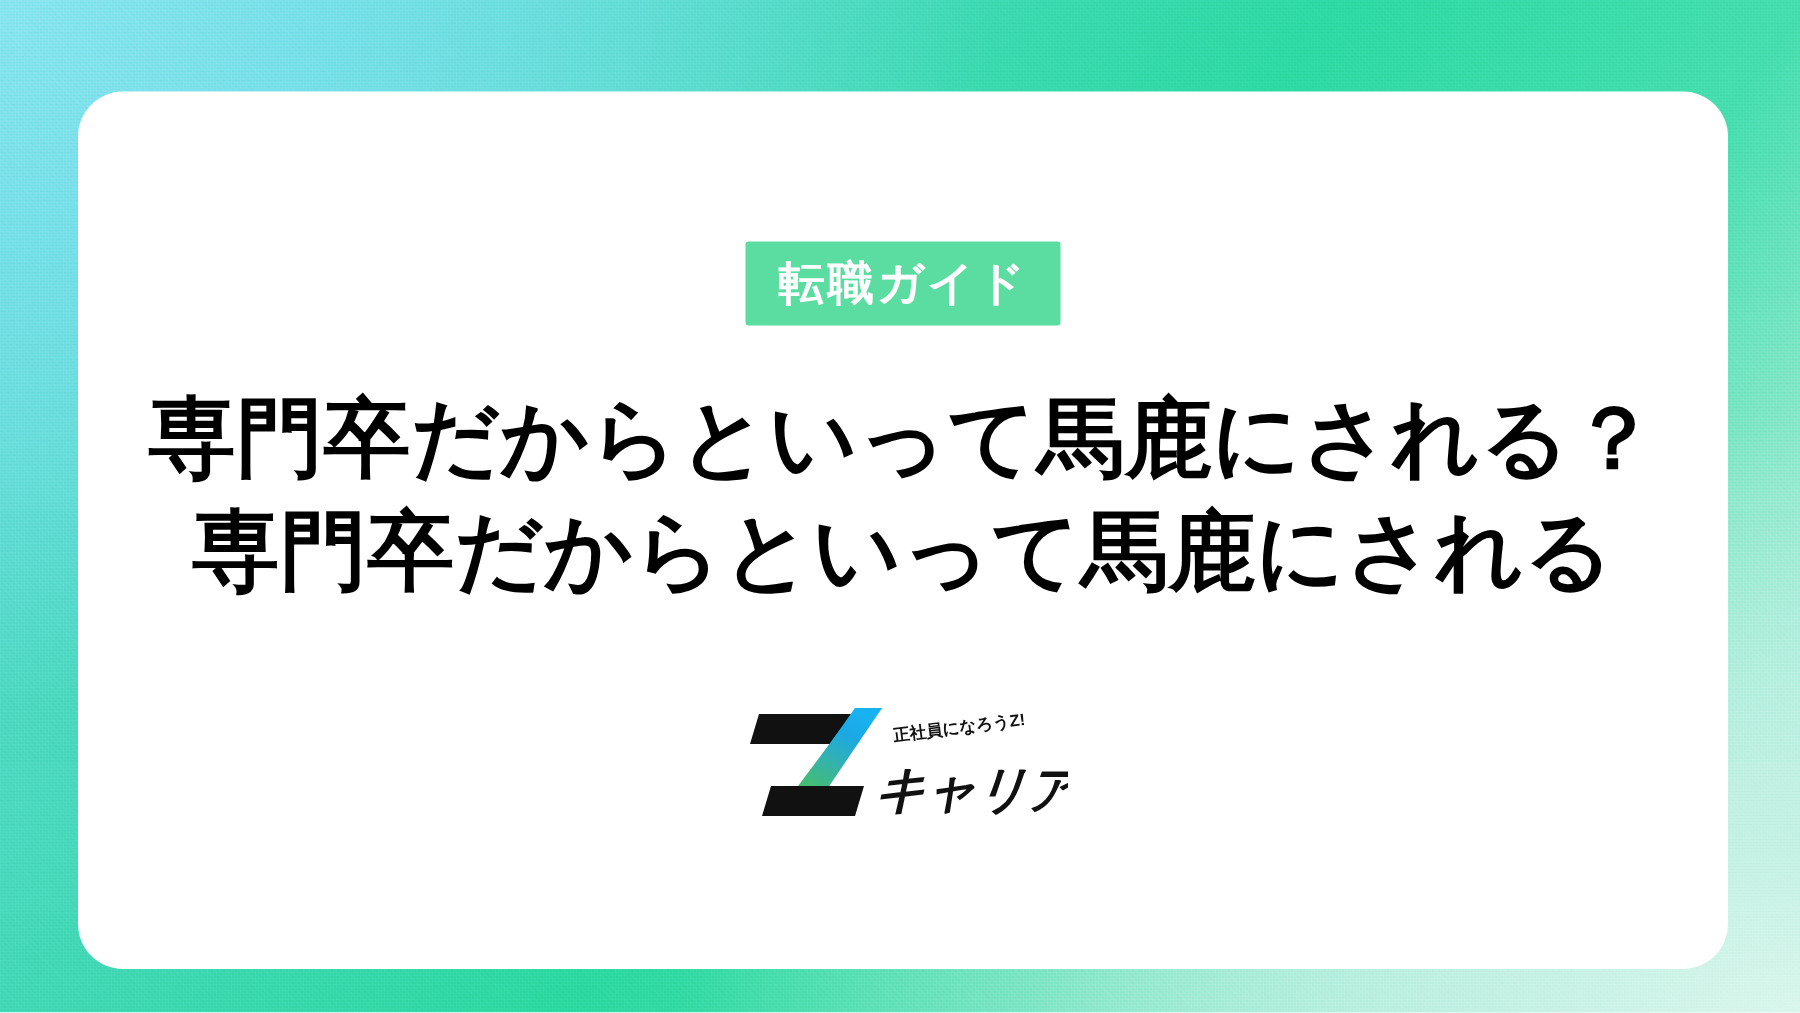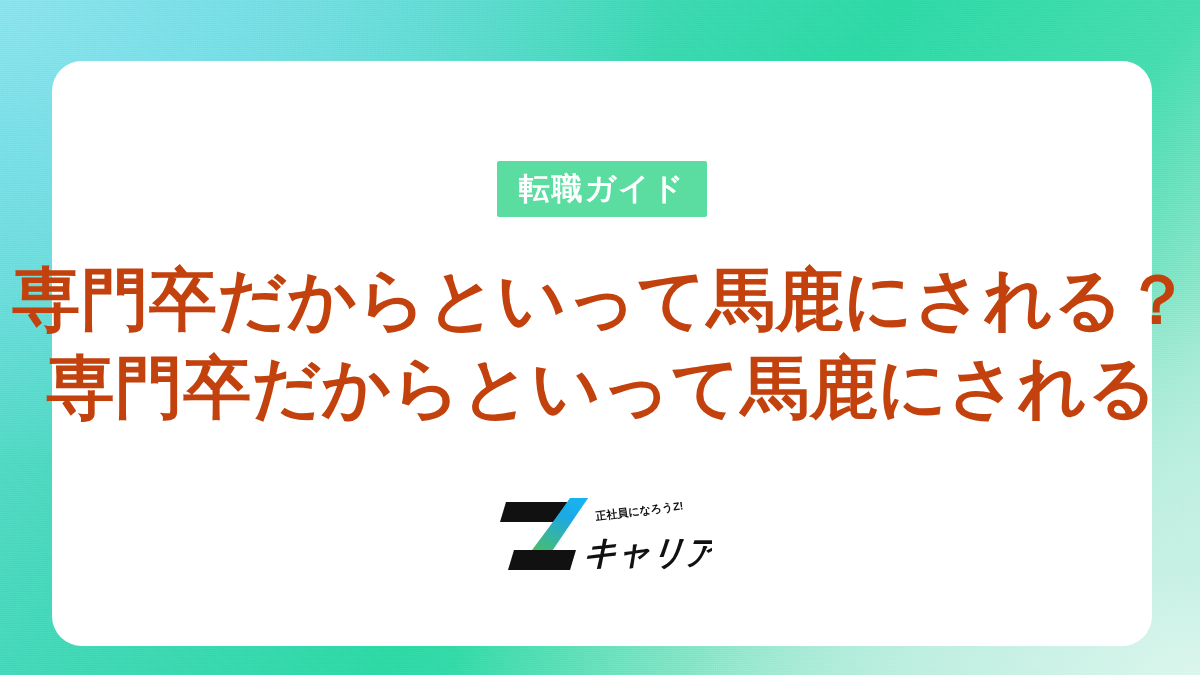--- a/index.html
+++ b/index.html
@@ -71,22 +71,22 @@
     line-height: 1;
     padding: 12px 22px 13px 22px;
     border-radius: 2px;
     white-space: nowrap;
   }
 
   
   .title {
     margin-top: 38px;
     text-align: center;
-    color: #c2410c;
-    font-size: 68px;
+    color: #000000;
+    font-size: 58px;
     font-weight: 700;
     line-height: 1.30;
     letter-spacing: 0.005em;
     white-space: nowrap;
   }
   .title-line { display: block; }
 
   
   .logo {
     position: relative;

